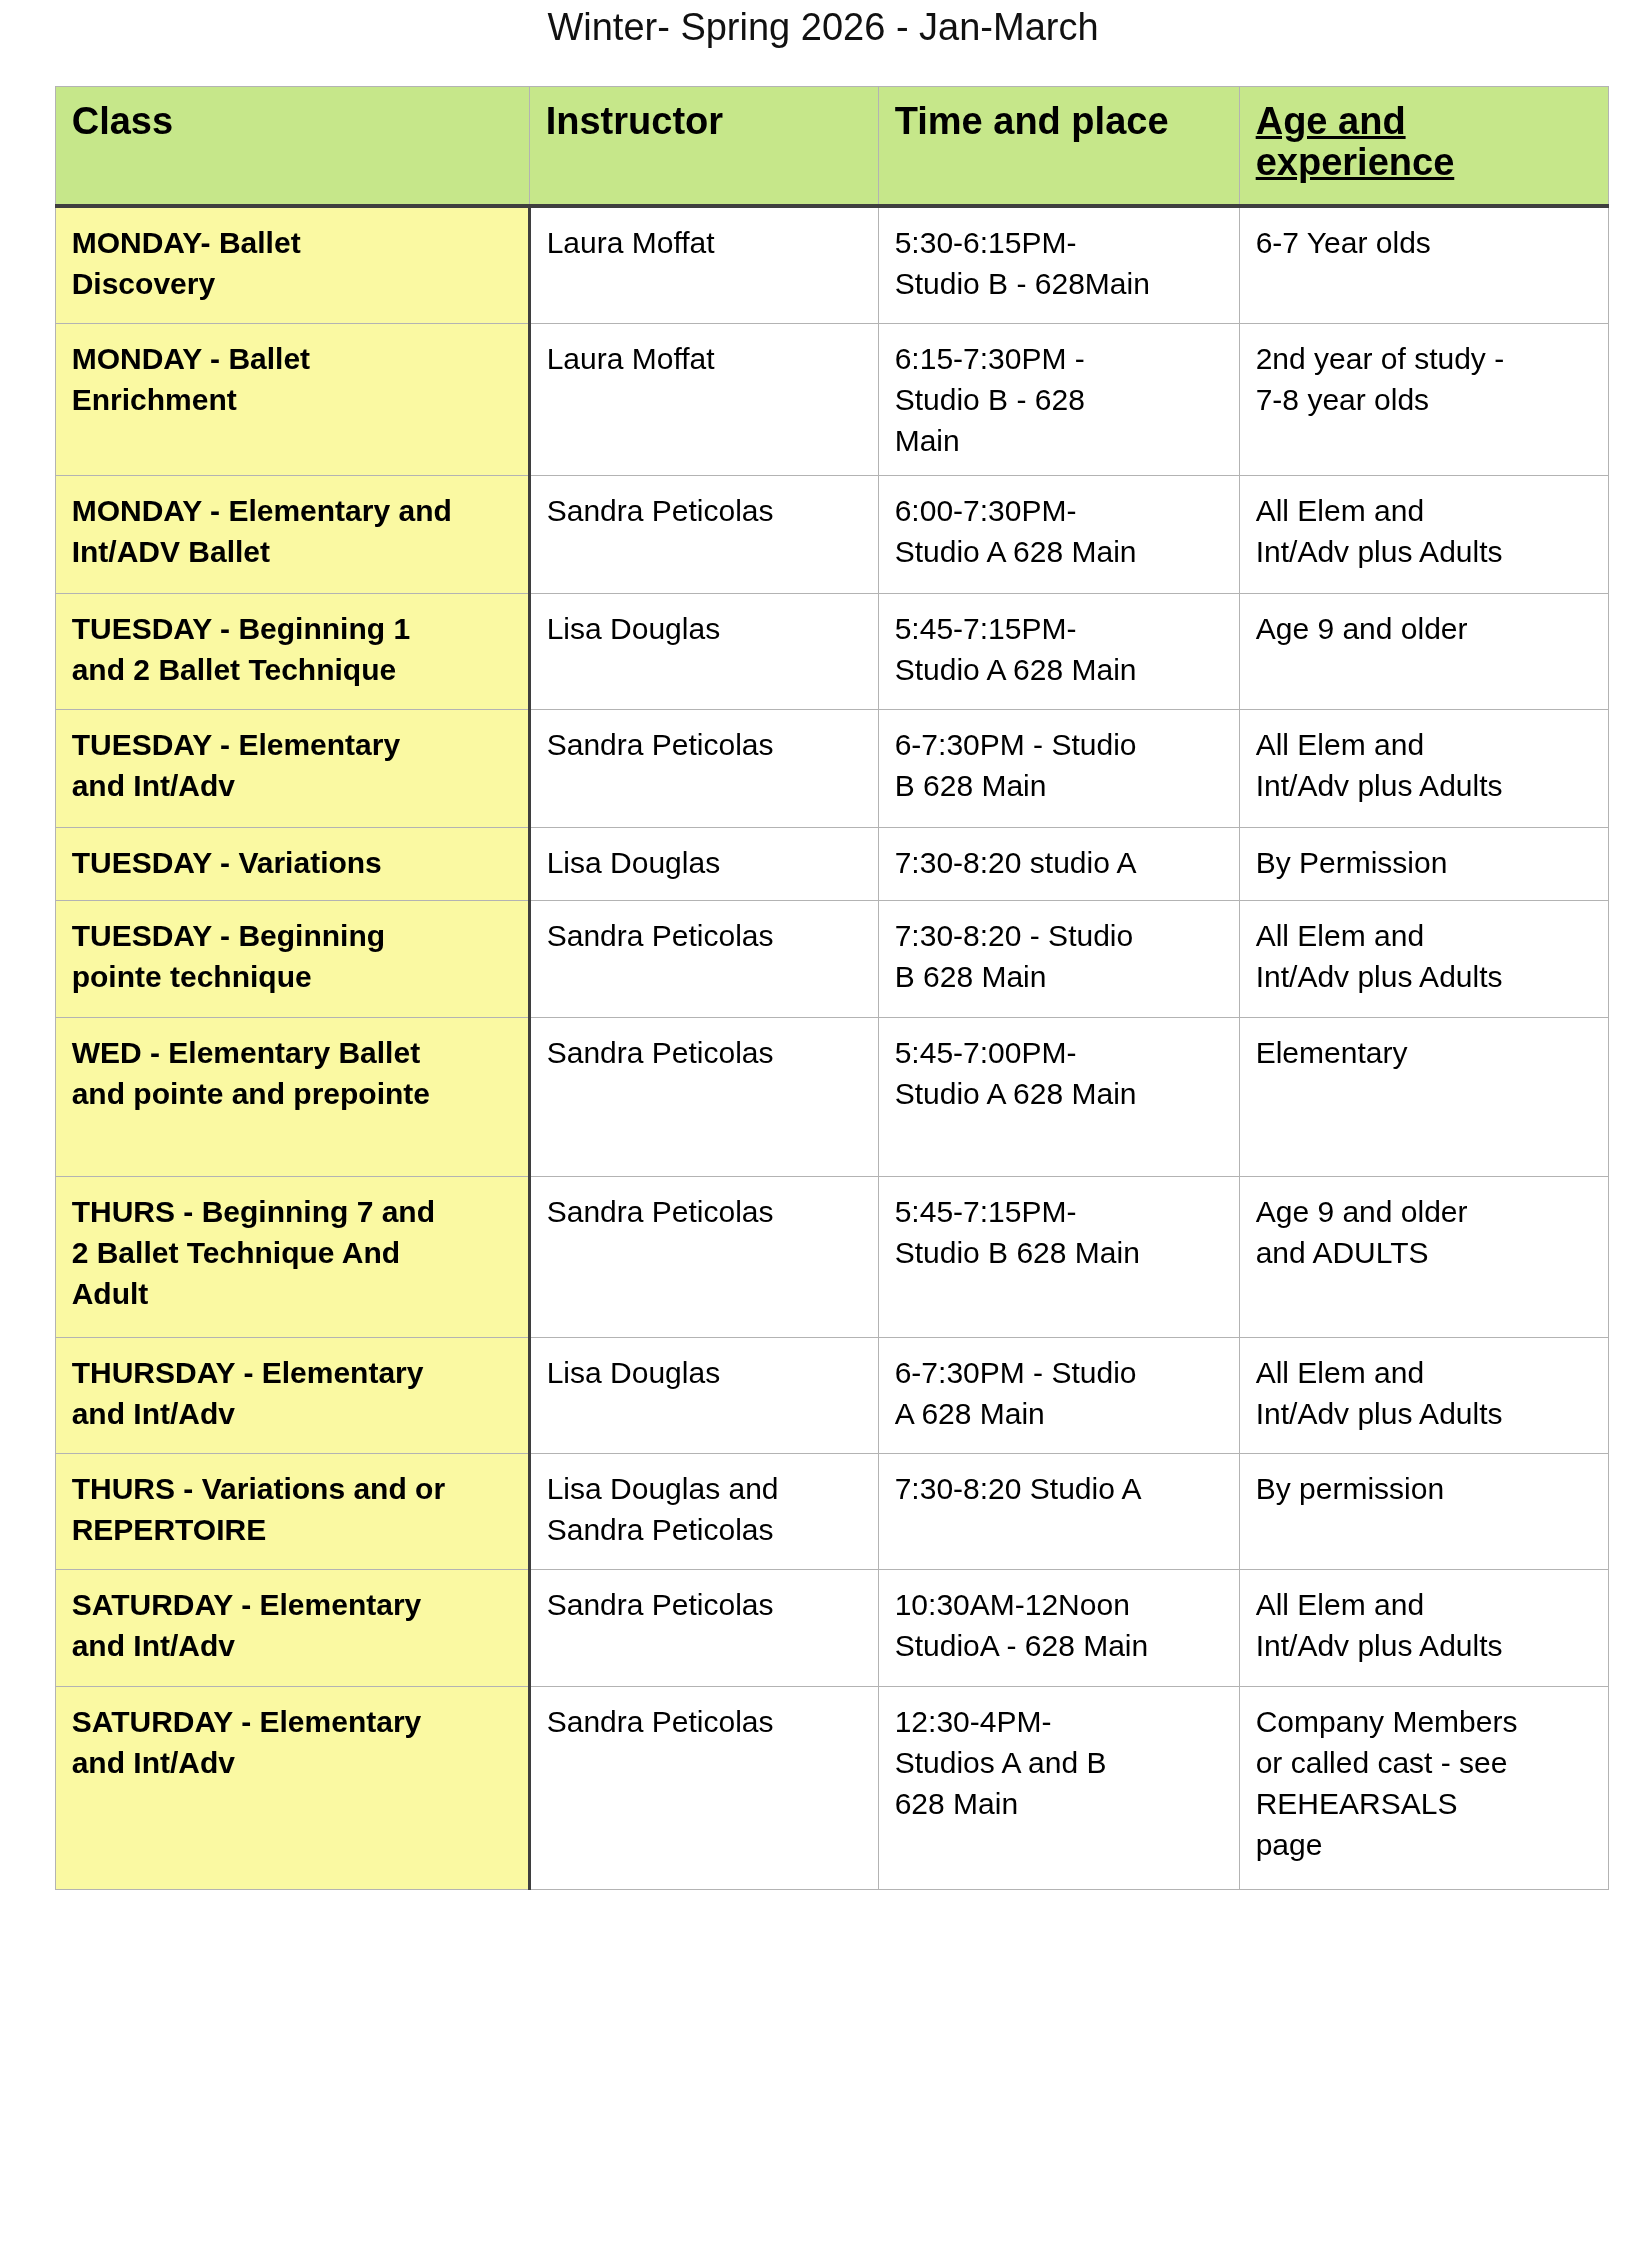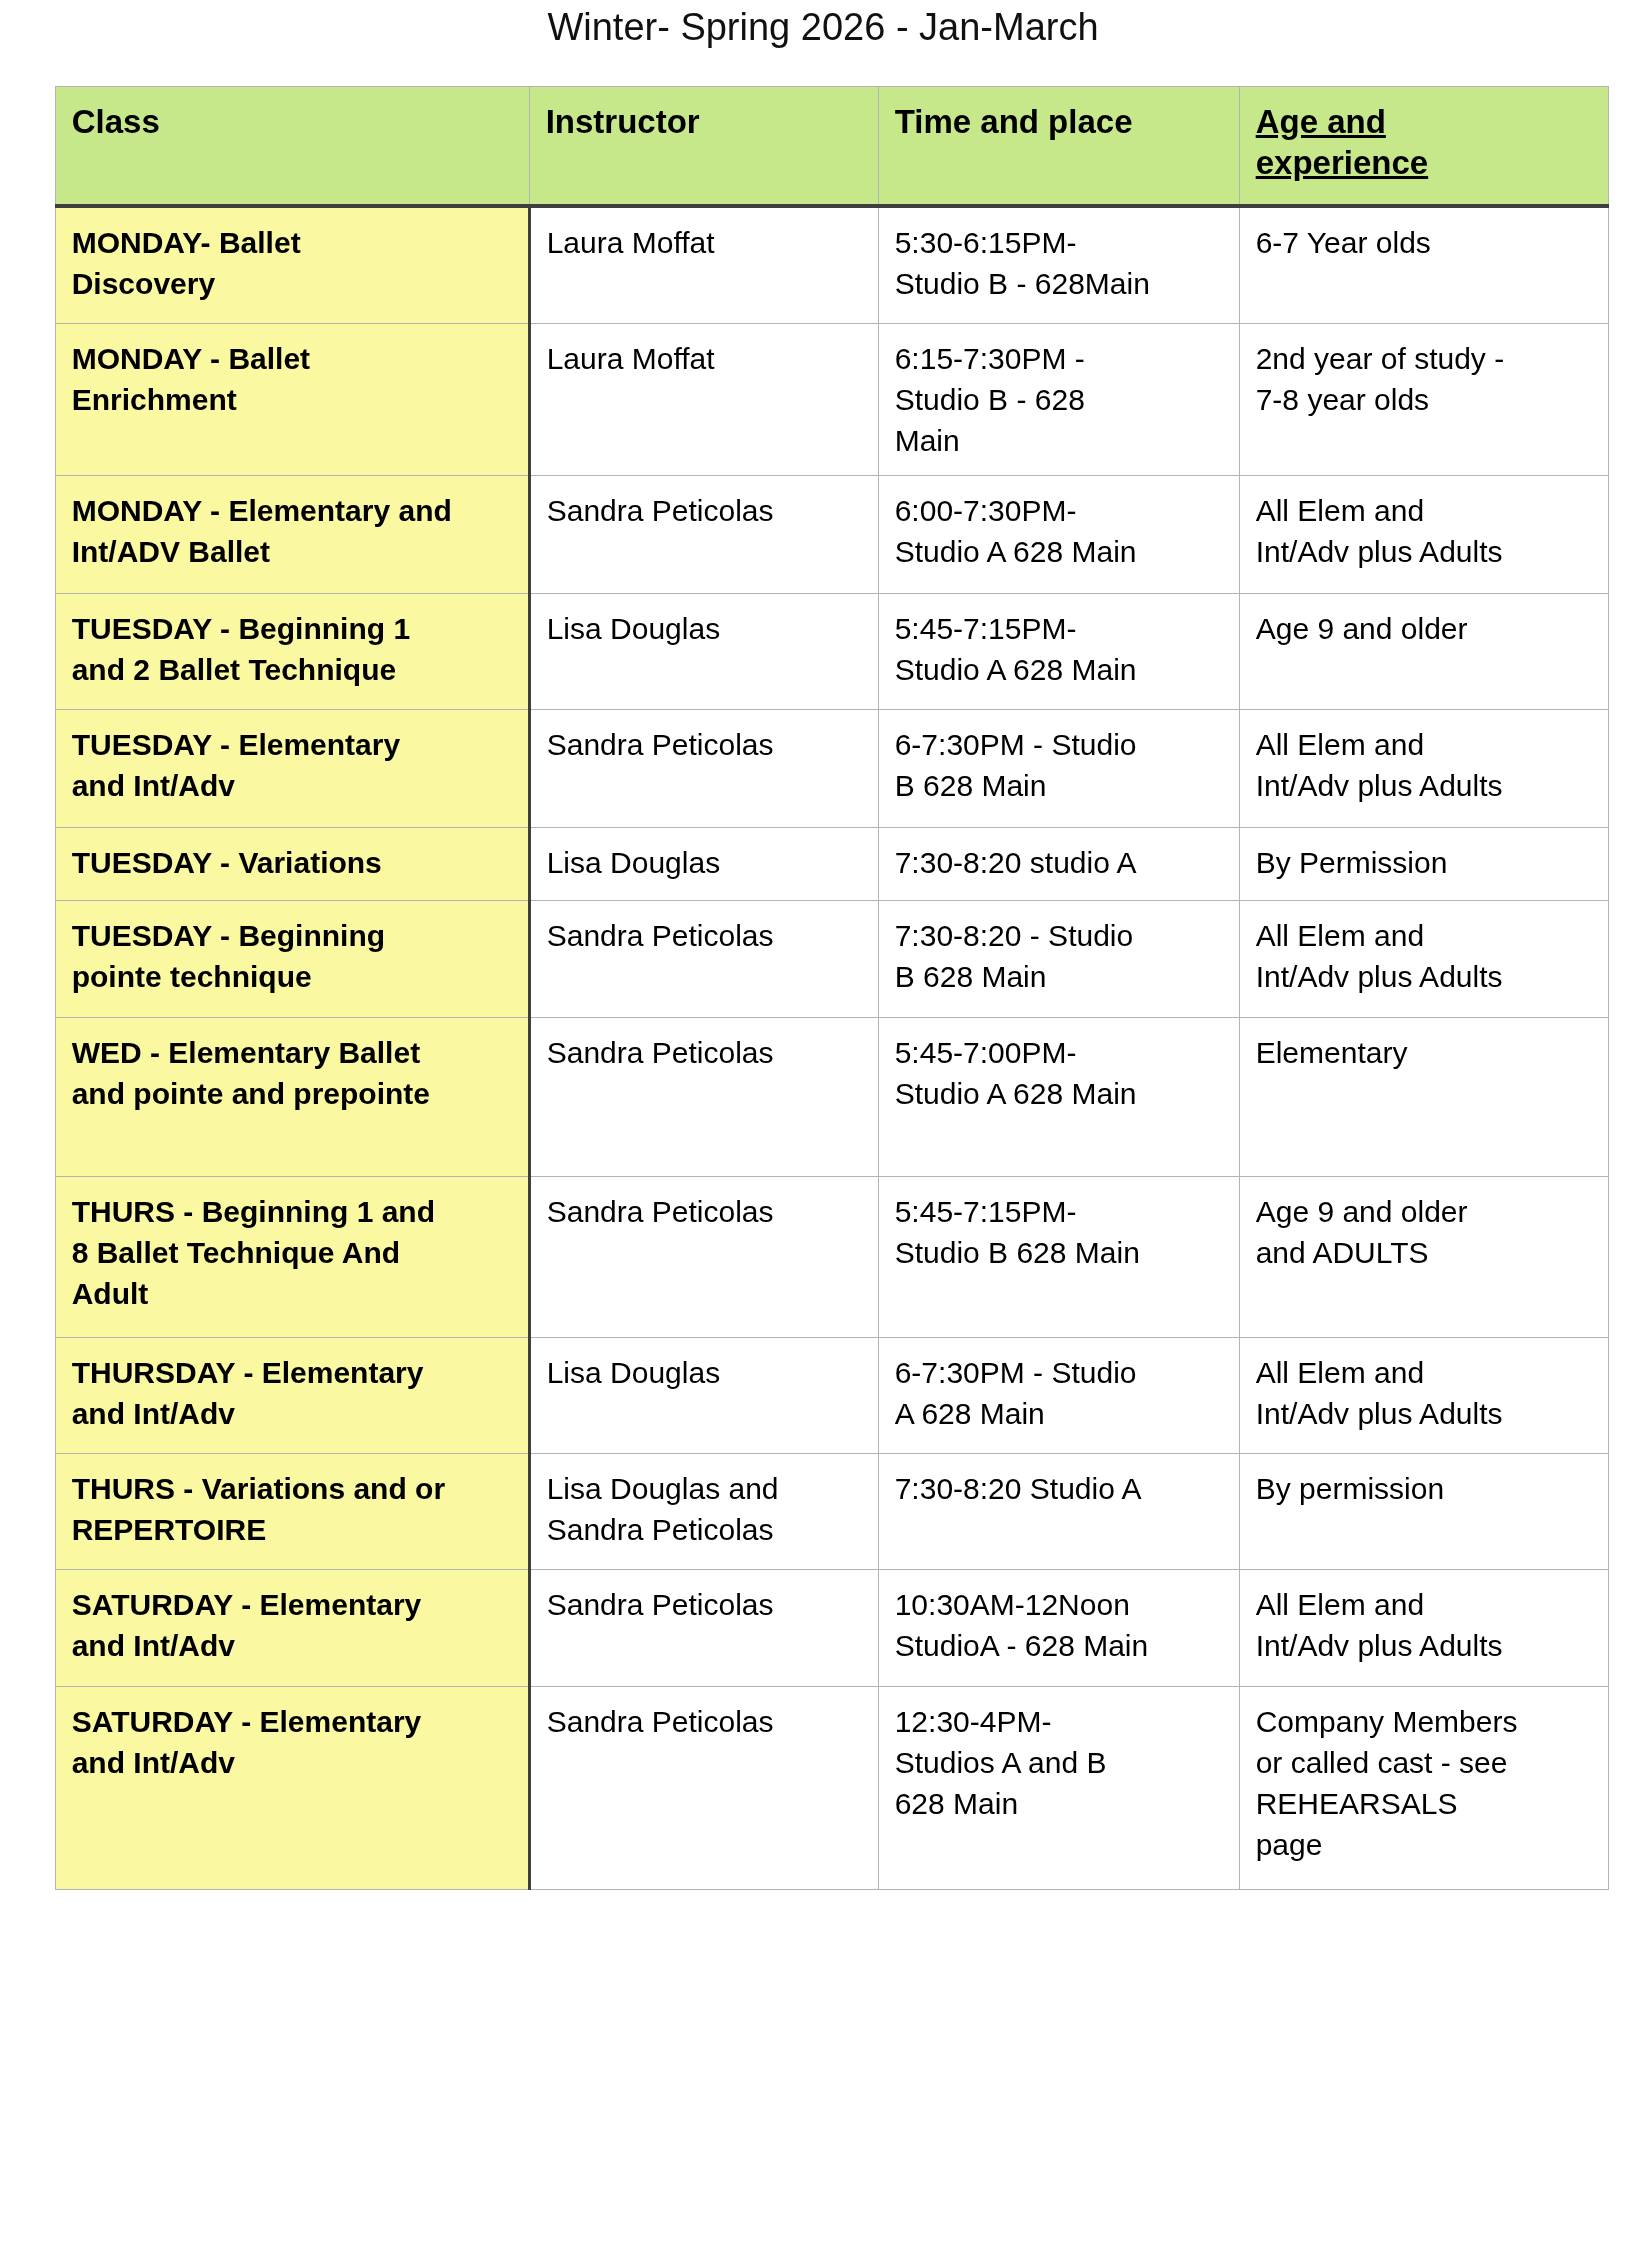--- a/index.html
+++ b/index.html
@@ -39,21 +39,21 @@
     text-align: left;
     font-size: 30px;
     line-height: 41px;
     word-wrap: break-word;
   }
   th {
     background: #c6e78a;
     border: 1.7px solid #b3b3b3;
     border-bottom: 4.4px solid #3f3f3f;
     font-weight: bold;
-    font-size: 33px;
+    font-size: 38px;
     padding: 14px 12.2px 14px 15.7px;
   }
   th:nth-child(4) { padding-right: 65px; text-decoration: underline; }
   thead tr { height: 119px; }
 
   td {
     border: 1.7px solid #b3b3b3;
     padding: 14px 12.2px 14px 15.7px;
     background: #ffffff;
   }
@@ -129,21 +129,21 @@
         <td class="time-cell">7:30-8:20 - Studio B 628 Main</td>
         <td class="age-cell">All Elem and Int/Adv plus Adults</td>
       </tr>
       <tr style="height: 159px;">
         <td class="class-cell">WED - Elementary Ballet and pointe and prepointe</td>
         <td class="instructor-cell">Sandra Peticolas</td>
         <td class="time-cell">5:45-7:00PM- Studio A 628 Main</td>
         <td class="age-cell">Elementary</td>
       </tr>
       <tr style="height: 161px;">
-        <td class="class-cell">THURS - Beginning 1 and 8 Ballet Technique And Adult</td>
+        <td class="class-cell">THURS - Beginning 7 and 2 Ballet Technique And Adult</td>
         <td class="instructor-cell">Sandra Peticolas</td>
         <td class="time-cell">5:45-7:15PM- Studio B 628 Main</td>
         <td class="age-cell">Age 9 and older and ADULTS</td>
       </tr>
       <tr style="height: 116px;">
         <td class="class-cell">THURSDAY - Elementary and Int/Adv</td>
         <td class="instructor-cell">Lisa Douglas</td>
         <td class="time-cell">6-7:30PM - Studio A 628 Main</td>
         <td class="age-cell">All Elem and Int/Adv plus Adults</td>
       </tr>

